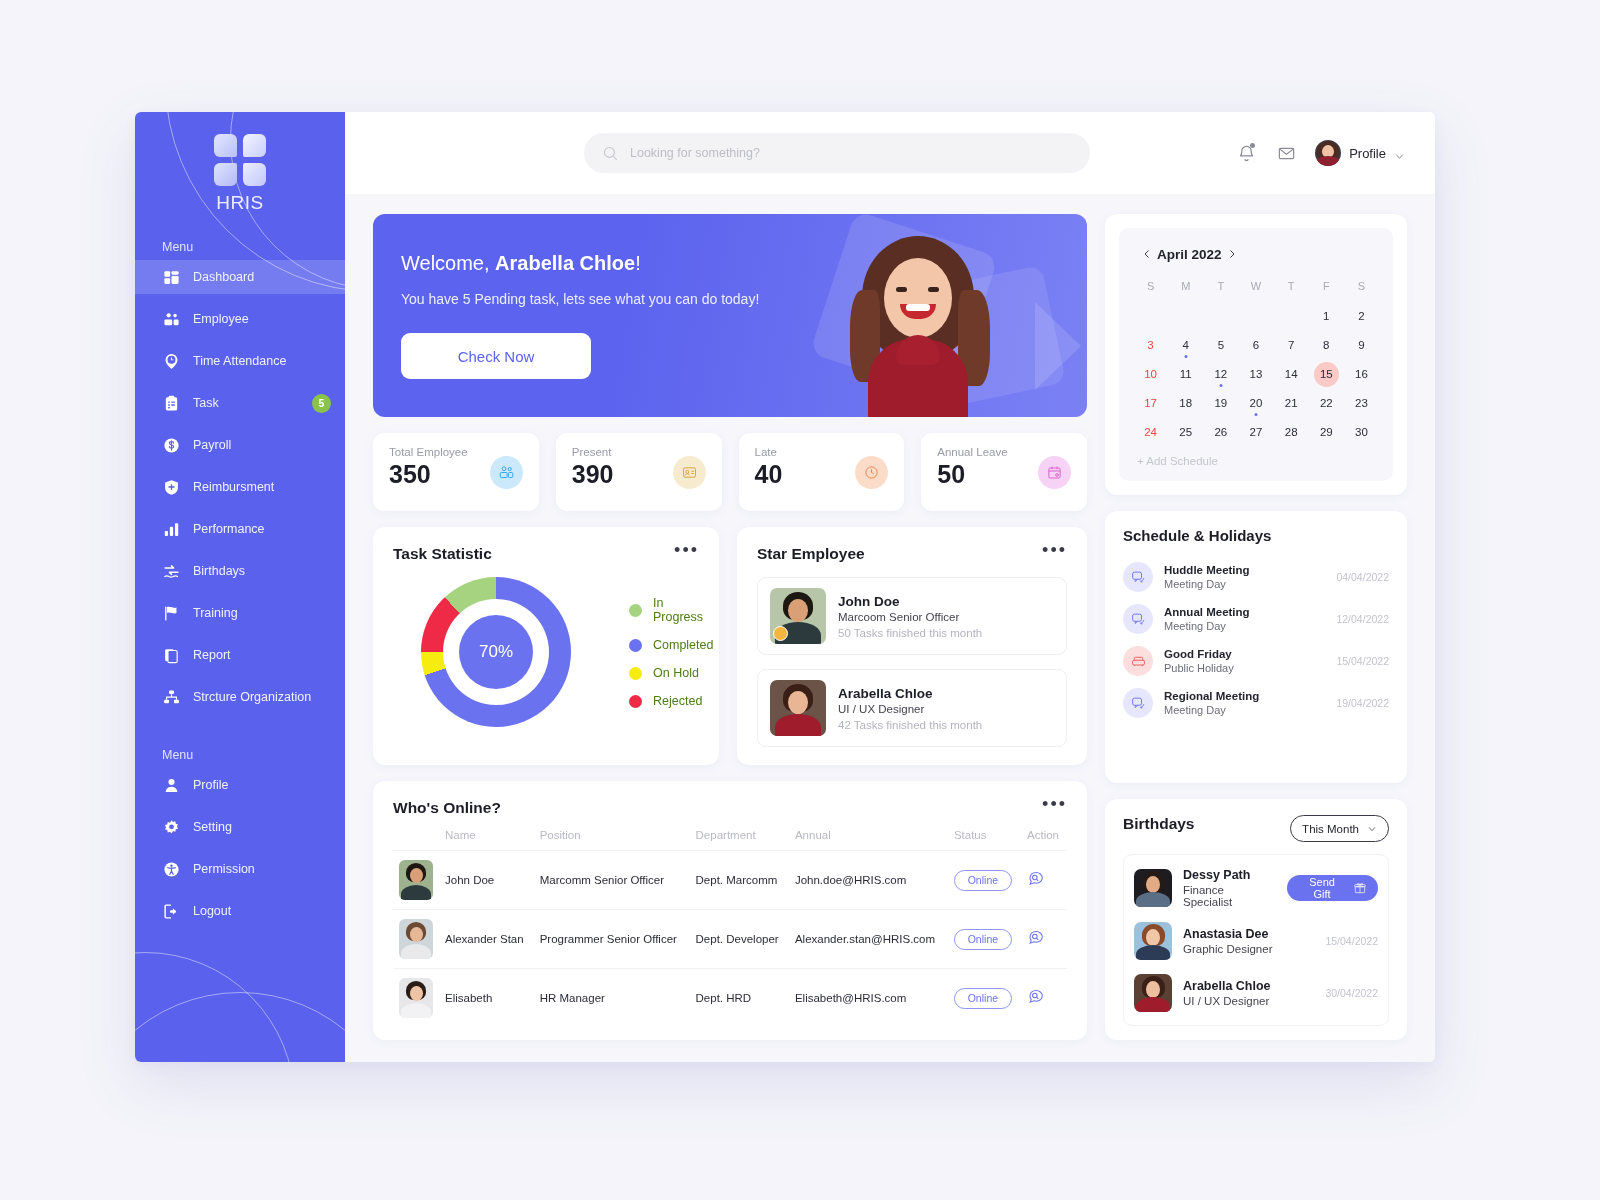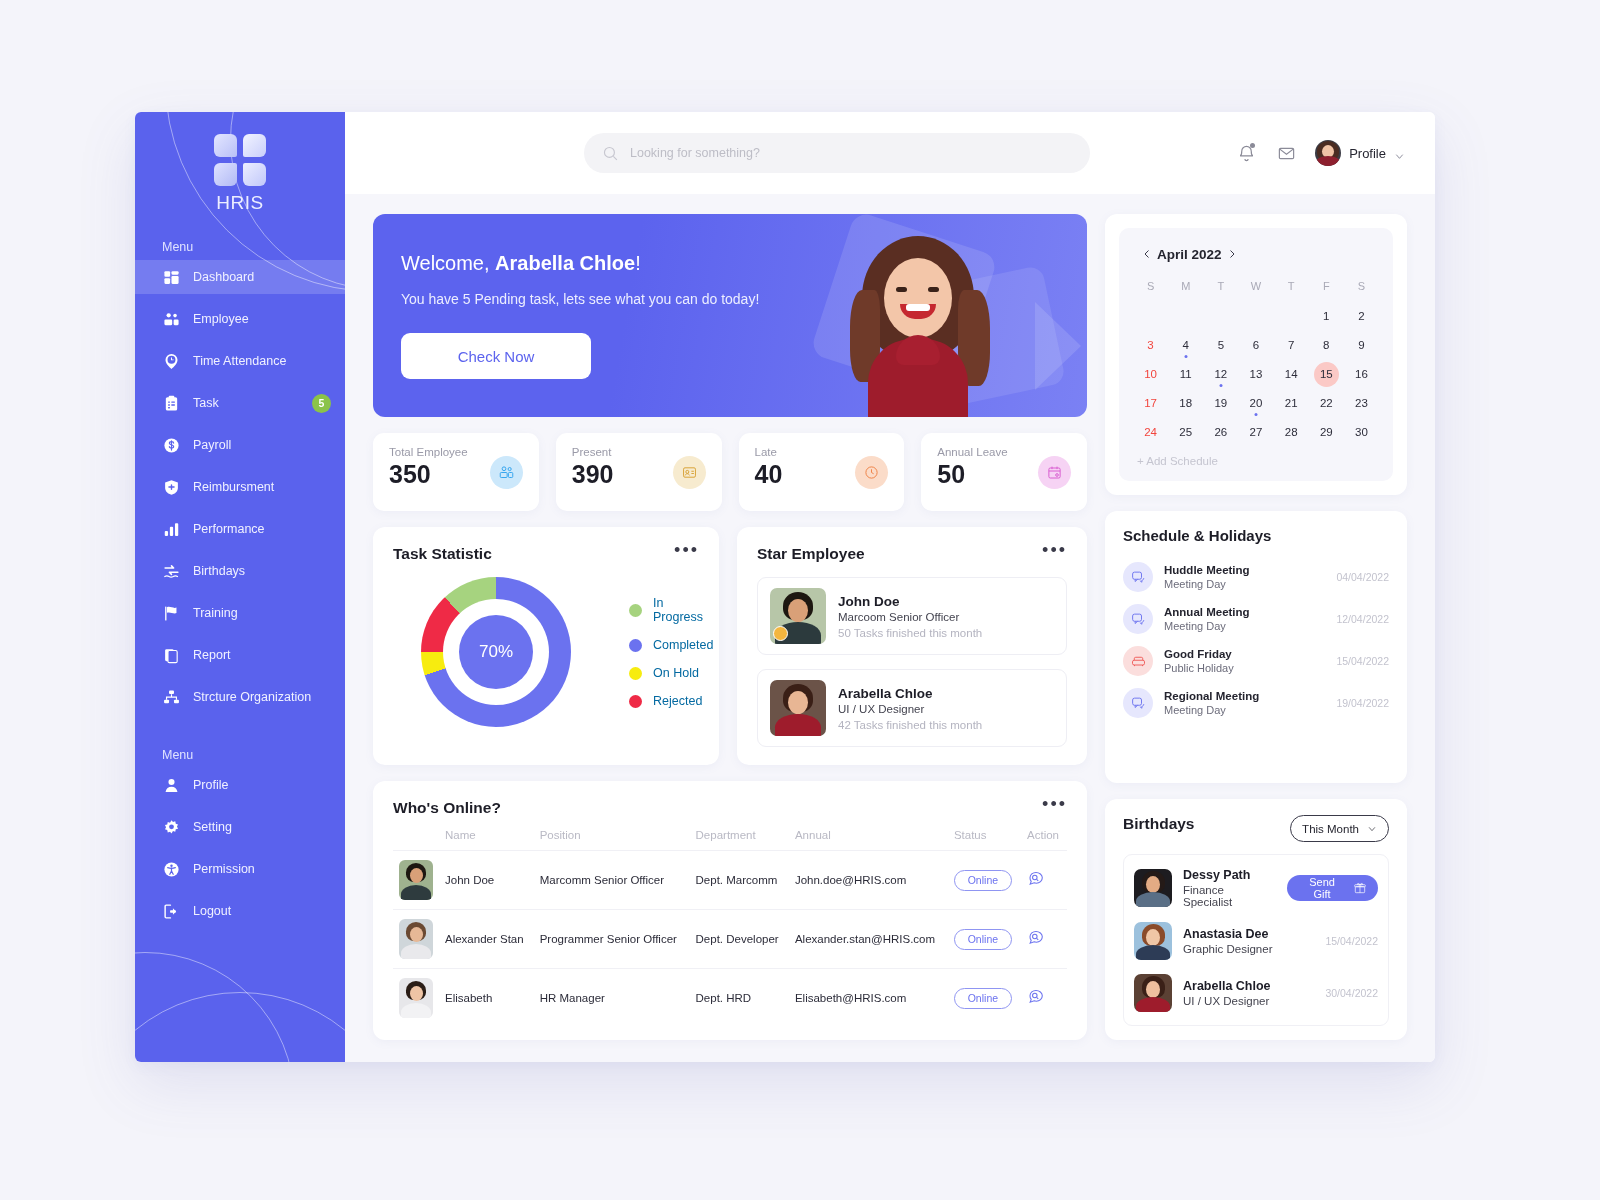--- a/index.html
+++ b/index.html
@@ -158,21 +158,21 @@
   .task-panel { flex: 1; min-width: 0; }
   .donut-row { display: flex; align-items: center; padding: 14px 0 8px 0; }
   .donut { width: 150px; height: 150px; border-radius: 50%; position: relative; flex: 0 0 150px; margin-left: 28px; }
   .donut-hole { position: absolute; left: 22px; top: 22px; right: 22px; bottom: 22px;
                 background: #fff; border-radius: 50%; }
   .donut-center { position: absolute; left: 38px; top: 38px; right: 38px; bottom: 38px;
                   background: #6b72ef; border-radius: 50%;
                   display: flex; align-items: center; justify-content: center;
                   color: #fff; font-size: 17px; font-weight: 500; }
   .legend { margin-left: 58px; display: flex; flex-direction: column; gap: 14px; }
-  .legend-item { display: flex; align-items: center; gap: 11px; font-size: 12.5px; color: #0369a1; }
+  .legend-item { display: flex; align-items: center; gap: 11px; font-size: 12.5px; color: #4d7c0f; }
   .legend-dot { width: 13px; height: 13px; border-radius: 50%; flex: 0 0 13px; }
 
   .star-panel { width: 350px; flex: 0 0 350px; }
   .star-card { margin-top: 14px; border: 1px solid #eeeef4; border-radius: 9px;
                padding: 10px 12px; display: flex; gap: 12px; align-items: center; cursor: pointer; }
   .star-photo { width: 56px; height: 56px; border-radius: 7px; overflow: hidden; flex: 0 0 56px; position: relative; }
   .star-name { font-size: 13.5px; font-weight: 700; color: #1d1d27; }
   .star-role { font-size: 11.5px; color: #43434f; margin-top: 2px; }
   .star-meta { font-size: 11.5px; color: #b4b4c0; margin-top: 4px; }
   .badge-medal { position: absolute; left: 3px; bottom: 3px; width: 15px; height: 15px;

